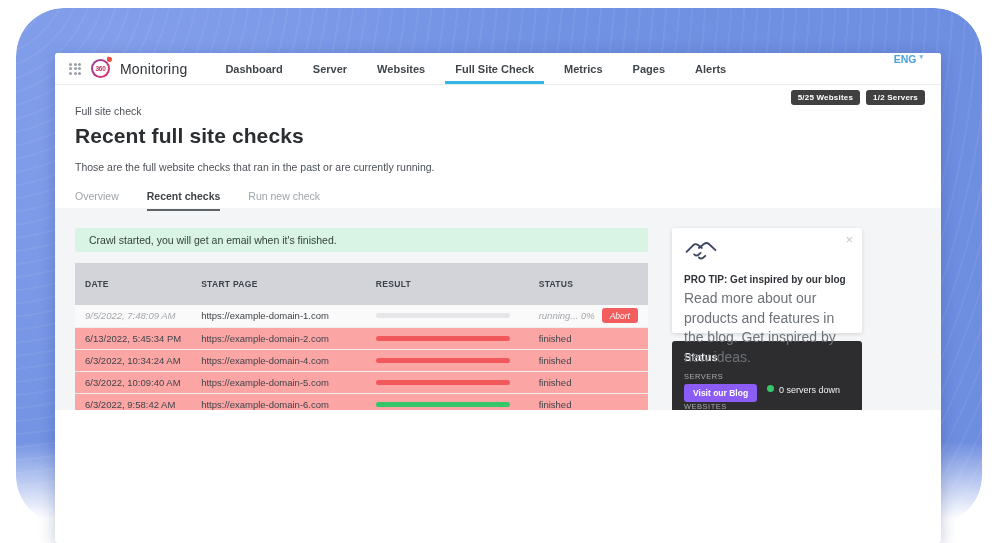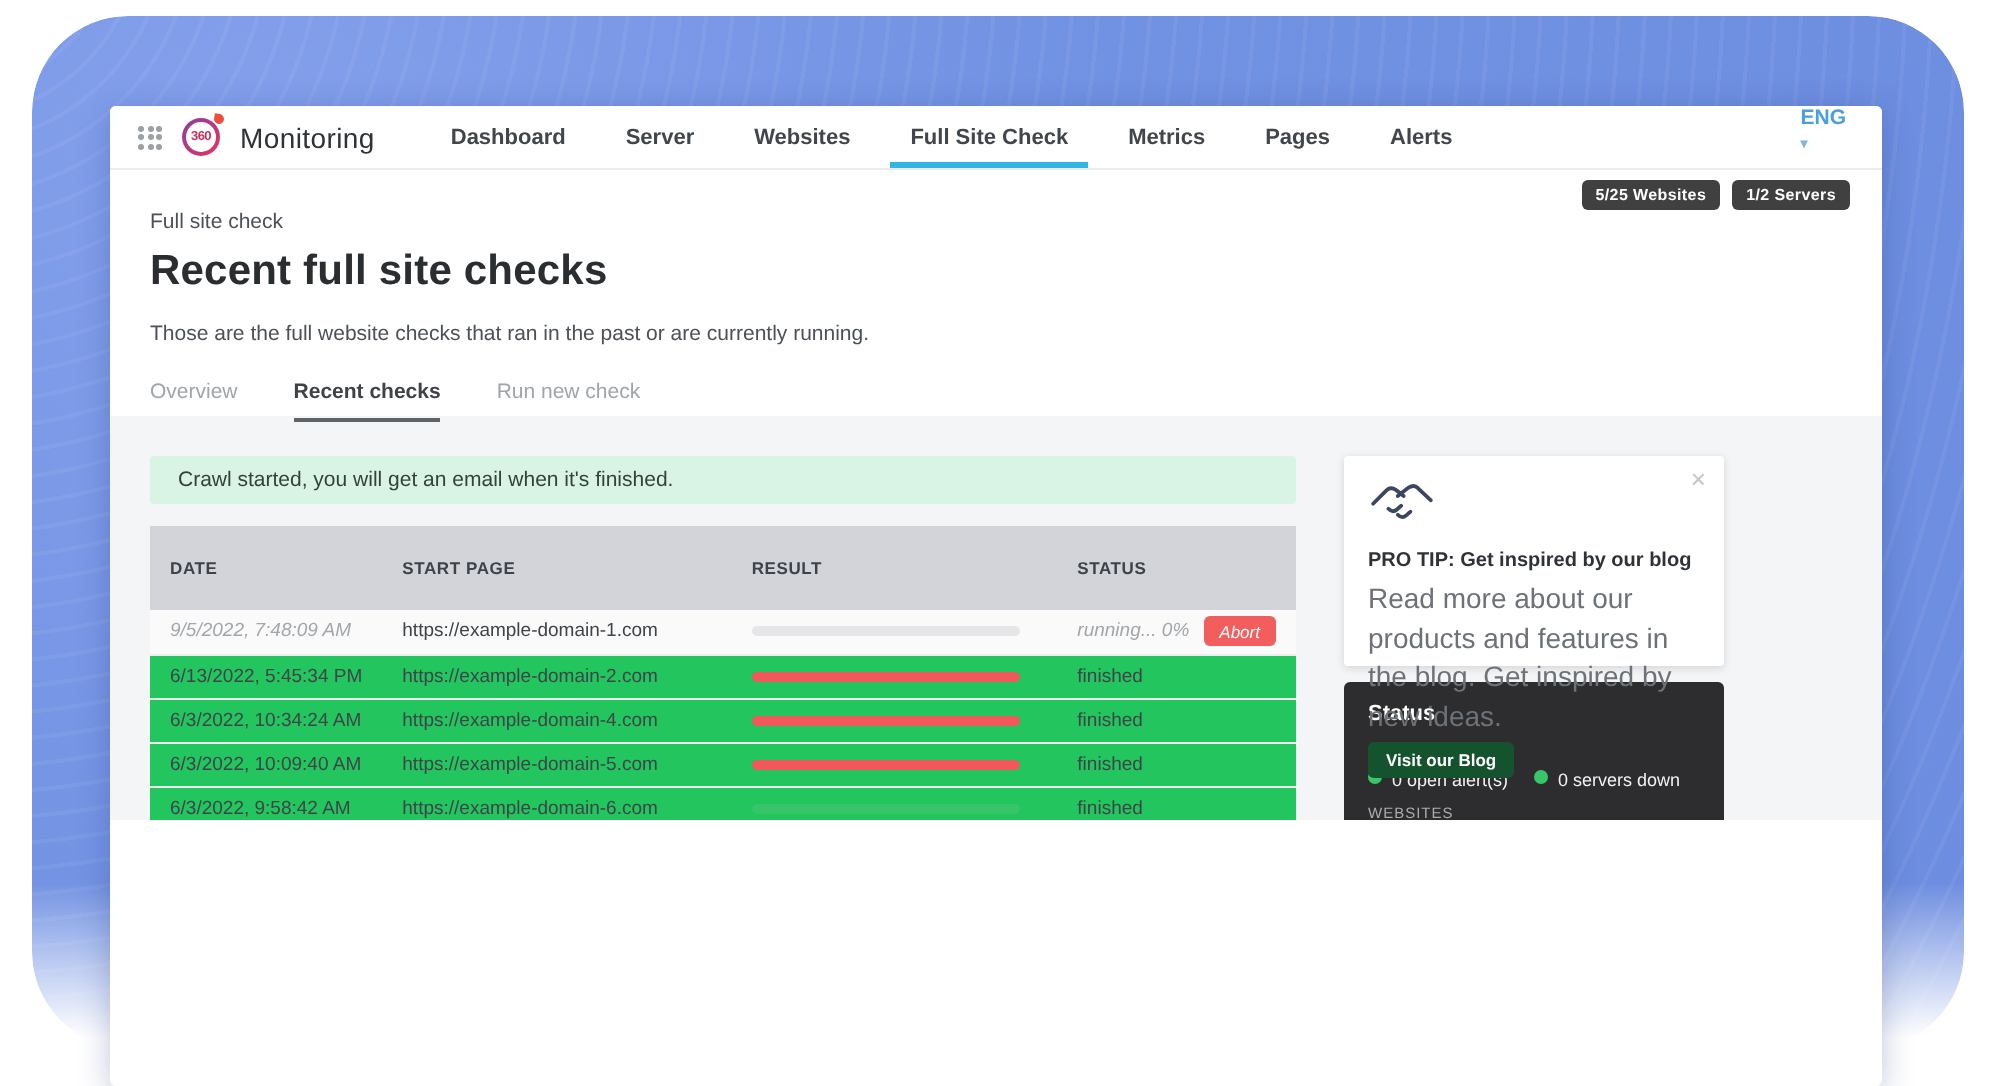--- a/index.html
+++ b/index.html
@@ -30,21 +30,21 @@
   .nav-left { display:flex; align-items:center; gap:10px; }
   .grid-icon { display:grid; grid-template-columns:repeat(3,3px); grid-gap:1.5px; cursor:pointer; }
   .grid-icon i { width:3px; height:3px; background:#9aa0a6; border-radius:50%; }
   .logo-circle { position:relative; width:19px; height:19px; border-radius:50%; background:linear-gradient(135deg,#8a3fa0,#e8325f); display:flex; align-items:center; justify-content:center; }
   .logo-circle .inner { width:15px; height:15px; border-radius:50%; background:#fff; display:flex; align-items:center; justify-content:center; font-size:6.5px; font-weight:bold; color:#c2325f; letter-spacing:-.3px; }
   .logo-flame { position:absolute; right:-2px; top:-2px; width:5px; height:5px; background:#ef4d3e; border-radius:50% 50% 50% 0; transform:rotate(100deg); }
   .brand-name { font-size:14px; color:#2f3338; letter-spacing:.2px; }
   .nav-items { display:flex; margin-left:28px; gap:10px; }
   .nav-item { display:flex; align-items:center; padding:0 10px; font-size:11px; font-weight:bold; color:#40464b; border-bottom:3px solid transparent; border-top:3px solid transparent; cursor:pointer; white-space:nowrap; }
   .nav-item.active { border-bottom-color:#33b5e5; }
-  .nav-right { margin-left:auto; display:flex; align-items:flex-start; gap:3px; color:#4ba0dc; font-size:10.5px; font-weight:bold; cursor:pointer;flex-direction:column; }
+  .nav-right { margin-left:auto; display:flex; align-items:flex-start; gap:3px; color:#4ba0dc; font-size:10.5px; font-weight:bold; cursor:pointer; }
   .nav-right .caret { font-size:7px; color:#7fb6de; }
 
   
   .header-section { position:relative; height:123px; padding:20px 20px 0 20px; background:#fff; }
   .badge-row { position:absolute; right:16px; top:5px; display:flex; gap:6px; }
   .pill-badge { background:#404040; color:#fff; font-size:8px; font-weight:bold; padding:3px 7px; border-radius:3px; letter-spacing:.2px; }
   .breadcrumb { font-size:10.5px; color:#4c5157; }
   .page-title { font-size:21px; font-weight:bold; color:#2b2e31; margin-top:7px; letter-spacing:.1px; }
   .page-desc { font-size:10.5px; color:#4c5157; margin-top:13px; }
   .tabs { display:flex; gap:28px; margin-top:17px; align-items:center; }
@@ -54,38 +54,38 @@
 
   
   .body-section { background:#f4f5f6; height:202px; padding:20px 20px 0 20px; display:flex; gap:24px; overflow:hidden; }
   .left-col { width:573px; flex:none; }
   .right-col { width:190px; flex:none; }
 
   .banner { background:#d9f4e4; color:#33423a; font-size:10.5px; padding:8px 14px; border-radius:2px; height:24px; display:flex; align-items:center; }
 
   table.checks { width:100%; border-collapse:collapse; margin-top:11px; background:#fff; }
   table.checks thead th { background:#d2d4d9; color:#3e434b; font-size:8.5px; letter-spacing:.3px; text-align:left; padding:16px 10px; font-weight:bold; }
-  table.checks td { font-size:9.5px; color:#3f4449; padding:0 10px; height:22px; border-bottom:1px solid #ededee; background:#22c55e; }
+  table.checks td { font-size:9.5px; color:#3f4449; padding:0 10px; height:22px; border-bottom:1px solid #ededee; background:#fca5a5; }
   table.checks tr.running td { background:#fafafa; }
   td.c-date { width:16%; white-space:nowrap; }
   td.c-url { width:35%; }
   td.c-result { width:34%; }
   td.c-status { width:15%; white-space:nowrap; }
   tr.running .c-date, tr.running .status-text { font-style:italic; color:#a3a7ab; }
   .pbar { width:94%; height:5px; border-radius:3px; background:#e6e6e8; overflow:hidden; display:flex; }
   .pbar i { display:block; height:100%; }
   .status-cell { display:flex; align-items:center; gap:7px; }
   .abort-btn { background:#f25d5d; color:#fff; font-size:8.5px; font-style:italic; padding:2.5px 8px; border-radius:3px; cursor:pointer; border:none; font-family:inherit; }
 
   
   .protip-card { position:relative; background:#fff; border-radius:2px; box-shadow:0 1px 4px rgba(0,0,0,.14); padding:11px 12px 12px 12px; height:105px; }
   .close-icon { position:absolute; right:9px; top:5px; color:#c3c6c9; font-size:13px; cursor:pointer; line-height:1; }
   .protip-title { font-size:10px; font-weight:bold; color:#2f3338; margin-top:7px; }
   .protip-body { font-size:14px; color:#6d7278; line-height:1.4; margin-top:4px; }
-  .blog-btn { display:inline-block; margin-top:3px; background:#14532d; color:#fff; font-size:8.5px; font-weight:bold; padding:4px 9px; border-radius:3px; border:none; cursor:pointer; font-family:inherit; }
+  .blog-btn { display:inline-block; margin-top:17px; background:#8b5cf6; color:#fff; font-size:8.5px; font-weight:bold; padding:4px 9px; border-radius:3px; border:none; cursor:pointer; font-family:inherit; }
 
   .status-panel { margin-top:8px; background:#2d2d2f; border-radius:3px; padding:10px 12px; color:#fff; }
   .status-title { font-size:11px; font-weight:bold; margin-bottom:9px; }
   .status-label { font-size:7.5px; color:#a9abad; letter-spacing:.5px; margin:7px 0 4px; }
   .status-items { display:flex; }
   .status-item { display:flex; align-items:flex-start; gap:5px; font-size:9px; color:#f2f2f2; width:50%; }
   .dot { width:7px; height:7px; border-radius:50%; background:#35c768; flex:none; }
 </style>
 </head>
 <body>

